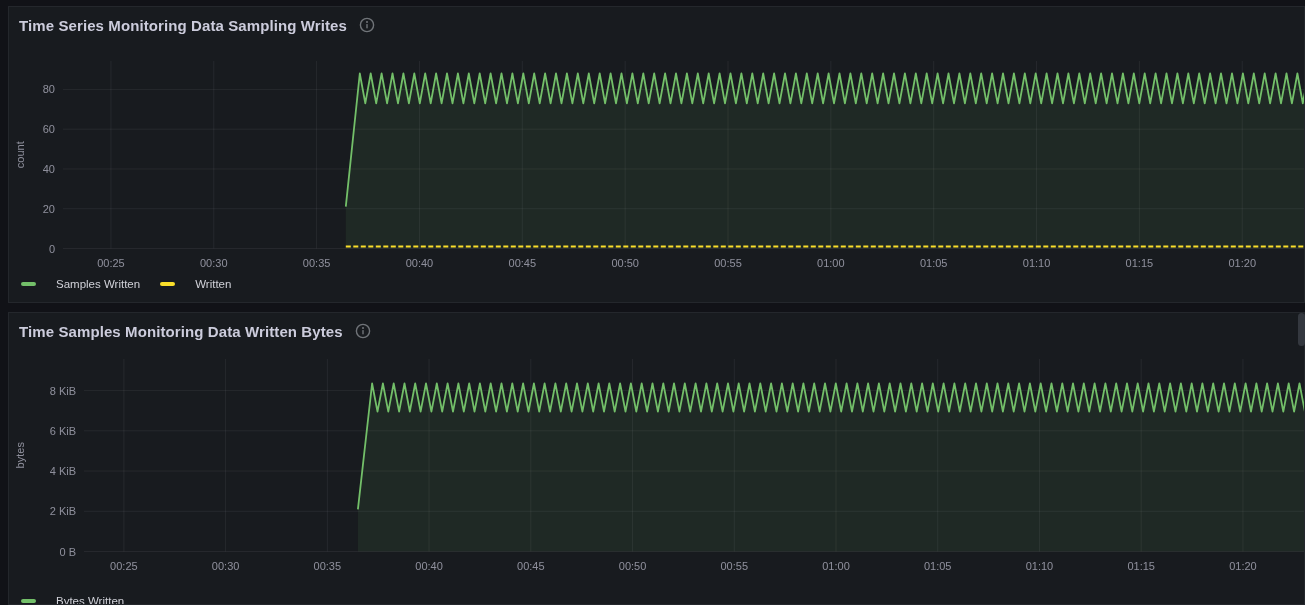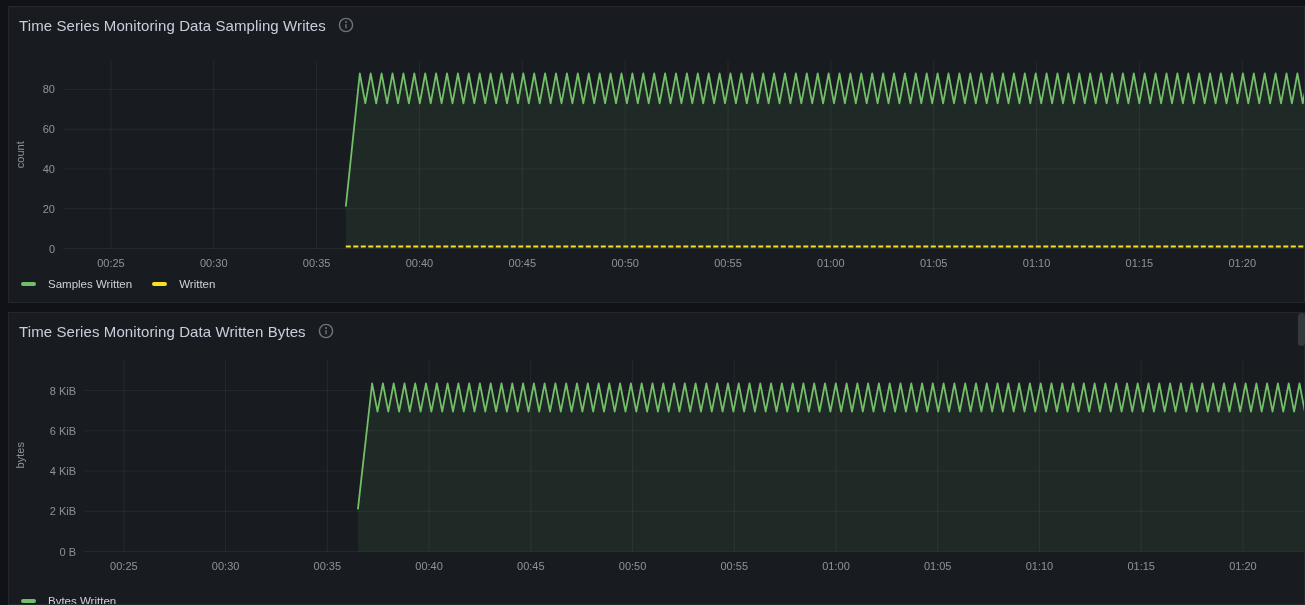--- a/index.html
+++ b/index.html
@@ -14,30 +14,30 @@
     border:1px solid rgba(204,204,220,0.07);
     box-sizing:border-box;
     overflow:hidden;
   }
   .panel-header{
     position:absolute;top:0;left:0;right:0;height:36px;
     display:flex;align-items:center;gap:12px;
     padding-left:10px;
   }
   .panel-title{
-    color:#ccccdc;font-size:15px;font-weight:400;letter-spacing:0.1px;
+    color:#ccccdc;font-size:15px;font-weight:700;letter-spacing:0.1px;
   }
   .info-icon{display:inline-flex;align-items:center;opacity:0.75;}
   svg.plot{position:absolute;top:0;left:0;overflow:hidden;display:block;}
   svg text{font-family:"Liberation Sans",sans-serif;}
   .legend{
     position:absolute;left:12px;display:flex;align-items:center;
   }
   .legend-item{
-    display:flex;align-items:center;gap:12px;margin-right:20px;cursor:pointer;
+    display:flex;align-items:center;gap:20px;margin-right:20px;cursor:pointer;
   }
   .legend-swatch{width:15px;height:4px;border-radius:2px;}
   .legend-label{color:#d0d1d8;font-size:11.5px;}
   .scrollbar-thumb{
     position:absolute;right:0;top:313px;width:7px;height:33px;
     border-radius:4px;background:#34383f;
   }
 </style>
 </head>
 <body>
@@ -100,21 +100,21 @@
       </div>
       <div class="legend-item">
         <span class="legend-swatch" style="background: rgb(250, 222, 42);"></span>
         <span class="legend-label">Written</span>
       </div>
     </div>
 </div>
 
 <div class="panel" style="top: 312px; height: 293px;">
   <div class="panel-header">
-    <span class="panel-title">Time Series Monitoring Data Written Bytes</span>
+    <span class="panel-title">Time Samples Monitoring Data Written Bytes</span>
     <span class="info-icon">
       <svg width="16" height="16" viewBox="0 0 16 16">
         <circle cx="8" cy="8" r="6.6" fill="none" stroke="#8e9297" stroke-width="1.4"></circle>
         <circle cx="8" cy="4.9" r="1" fill="#8e9297"></circle>
         <rect x="7.3" y="6.9" width="1.4" height="4.6" rx="0.7" fill="#8e9297"></rect>
       </svg>
     </span>
   </div>
   <svg class="plot" width="1297" height="293">
       <line x1="75" x2="1297" y1="238.5" y2="238.5" stroke="rgba(204,204,220,0.08)" stroke-width="1"></line>

